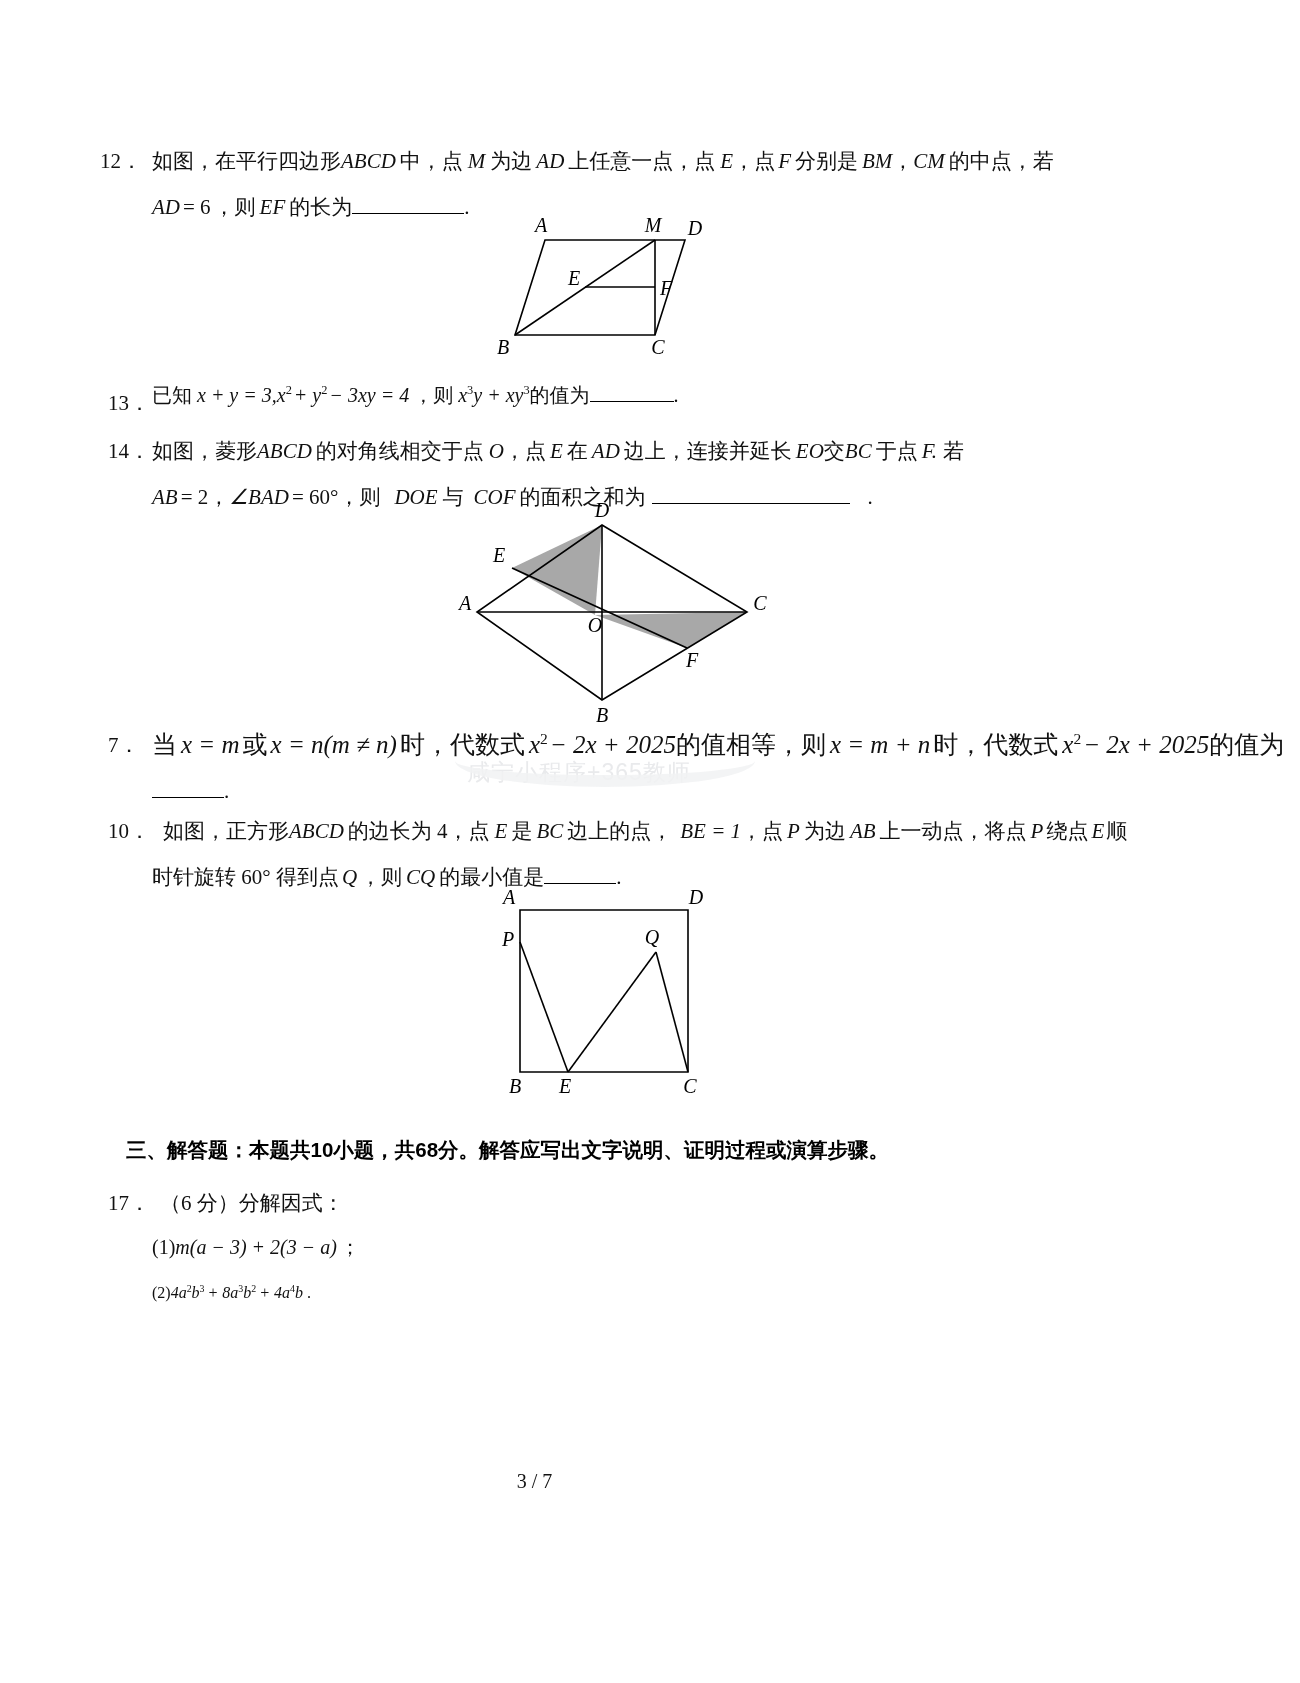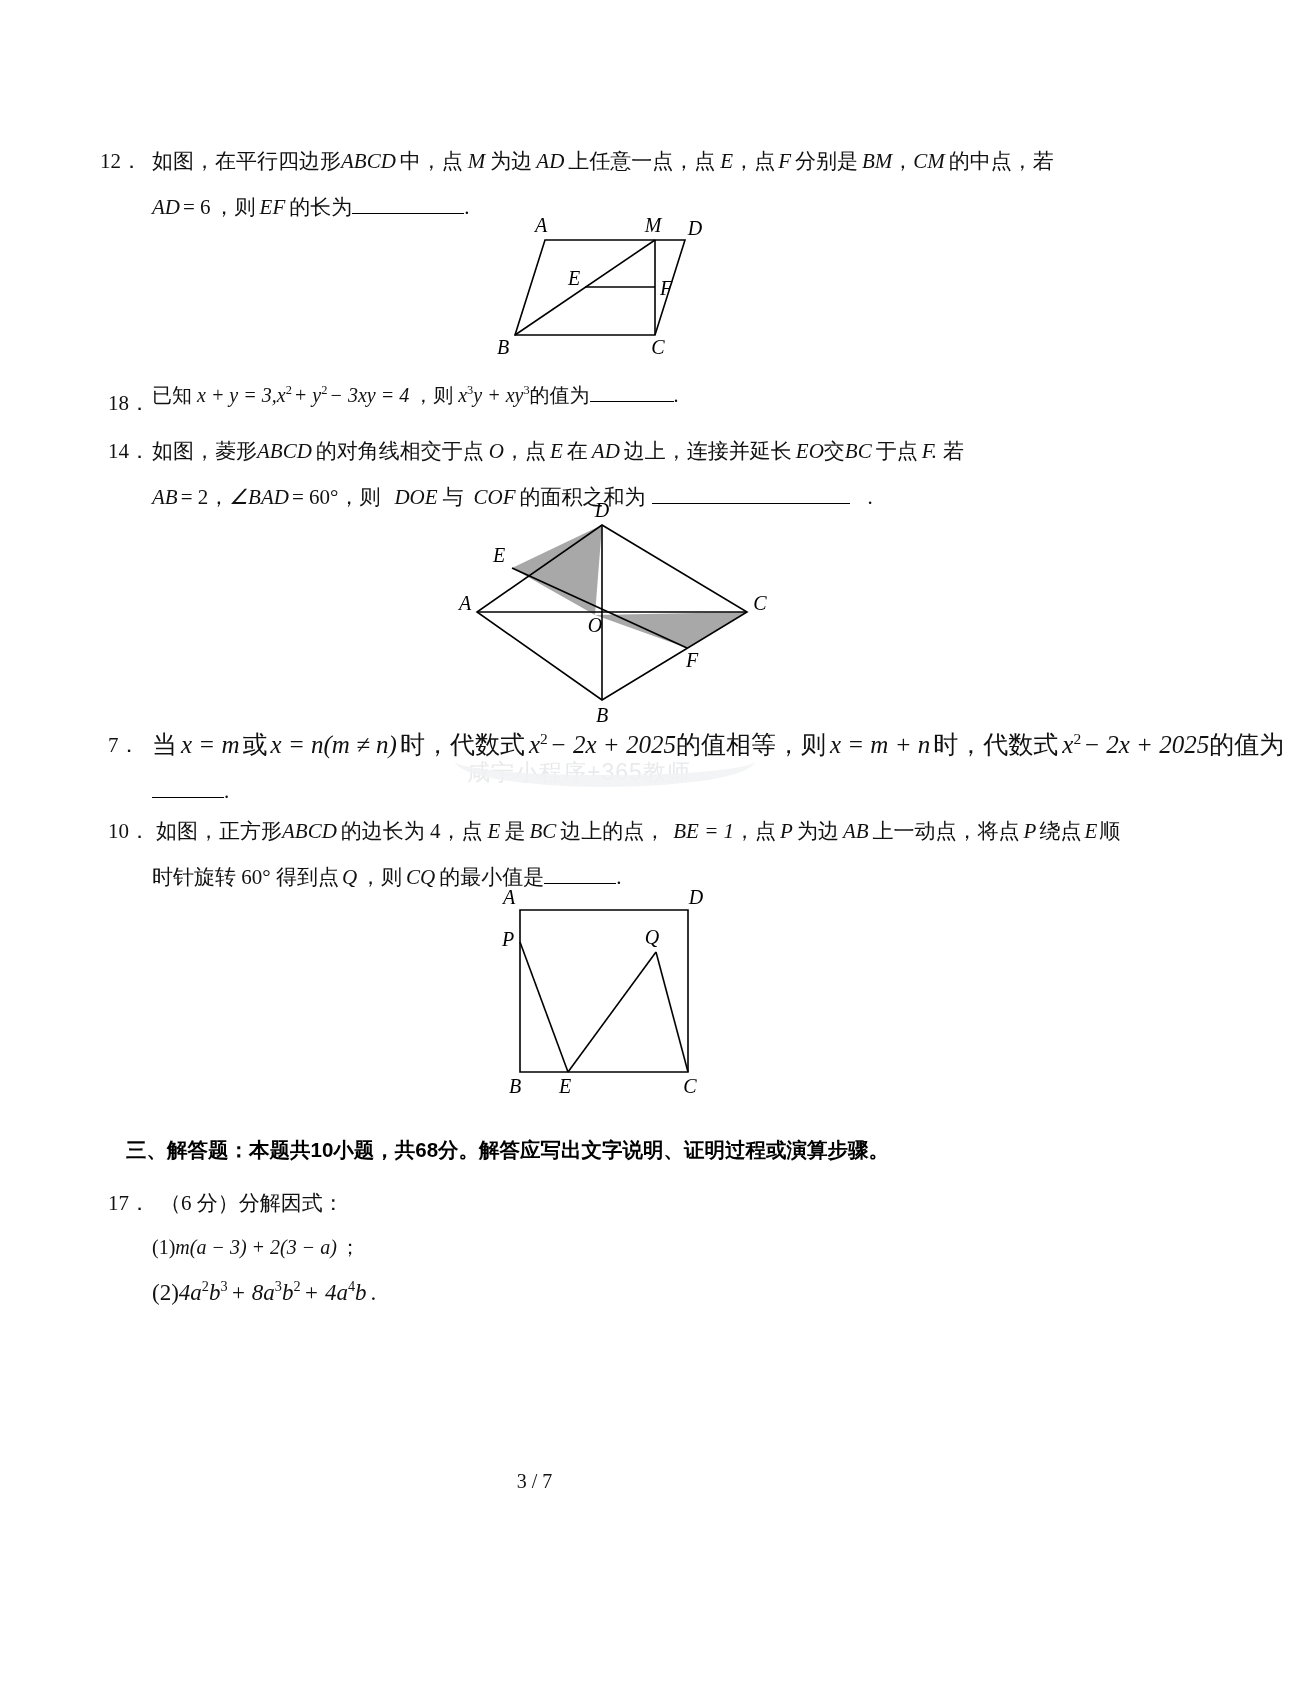--- a/index.html
+++ b/index.html
@@ -128,21 +128,21 @@
       <text class="lbl" x="86" y="17" text-anchor="middle">A</text>
       <text class="lbl" x="198" y="17" text-anchor="middle">M</text>
       <text class="lbl" x="240" y="20" text-anchor="middle">D</text>
       <text class="lbl" x="119" y="70" text-anchor="middle">E</text>
       <text class="lbl" x="211" y="80" text-anchor="middle">F</text>
       <text class="lbl" x="48" y="139" text-anchor="middle">B</text>
       <text class="lbl" x="203" y="139" text-anchor="middle">C</text>
     </svg>
   </div>
 
-  <div class="qnum" style="left:108px; top:380px;">18．</div>
+  <div class="qnum" style="left:108px; top:380px;">13．</div>
   <div class="q" style="left:152px; top:372px; font-size:20px;">
     <span class="han">已知</span><span class="sp" style="width:5px"></span><span class="mi">x + y = 3,</span><span class="mi">x</span><sup class="exn">2</sup><span class="sp" style="width:2px"></span><span class="mi">+ y</span><sup class="exn">2</sup><span class="sp" style="width:2px"></span><span class="mi">− 3xy = 4</span><span class="sp" style="width:4px"></span><span class="han">，则</span><span class="sp" style="width:5px"></span><span class="mi">x</span><sup class="exn">3</sup><span class="mi">y + xy</span><sup class="exn">3</sup><span class="han">的值为</span><span class="blank" style="width:84px; height:19px;"></span><span class="mn">.</span>
   </div>
 
   <div class="qnum" style="left:108px; top:428px;">14．</div>
   <div class="q" style="left:152px; top:428px;">
     <span class="han">如图，菱形</span><span class="mi">ABCD</span><span class="sp" style="width:4px"></span><span class="han">的对角线相交于点</span><span class="sp" style="width:5px"></span><span class="mi">O</span><span class="han">，点</span><span class="sp" style="width:4px"></span><span class="mi">E</span><span class="sp" style="width:4px"></span><span class="han">在</span><span class="sp" style="width:4px"></span><span class="mi">AD</span><span class="sp" style="width:4px"></span><span class="han">边上，连接并延长</span><span class="sp" style="width:4px"></span><span class="mi">EO</span><span class="han">交</span><span class="mi">BC</span><span class="sp" style="width:4px"></span><span class="han">于点</span><span class="sp" style="width:4px"></span><span class="mi">F.</span><span class="sp" style="width:6px"></span><span class="han">若</span>
   </div>
   <div class="q" style="left:152px; top:474px;">
     <span class="mi">AB</span><span class="sp" style="width:3px"></span><span class="mn">= 2</span><span class="han">，</span><span class="mi">∠BAD</span><span class="sp" style="width:3px"></span><span class="mn">= 60°</span><span class="han">，则</span><span class="sp" style="width:14px"></span><span class="mi">DOE</span><span class="sp" style="width:5px"></span><span class="han">与</span><span class="sp" style="width:10px"></span><span class="mi">COF</span><span class="sp" style="width:4px"></span><span class="han">的面积之和为</span><span class="sp" style="width:6px"></span><span class="blank" style="width:198px; height:19px;"></span><span class="sp" style="width:18px"></span><span class="mn">.</span>
@@ -173,21 +173,21 @@
 
   <div class="qnum" style="left:108px; top:722px;">7．</div>
   <div class="q" style="left:152px; top:722px; font-size:25px;">
     <span class="han">当</span><span class="sp" style="width:4px"></span><span class="mi">x = m</span><span class="sp" style="width:3px"></span><span class="han">或</span><span class="sp" style="width:3px"></span><span class="mi">x = n(m ≠ n)</span><span class="sp" style="width:3px"></span><span class="han">时，代数式</span><span class="sp" style="width:4px"></span><span class="mi">x</span><sup class="exn">2</sup><span class="sp" style="width:2px"></span><span class="mi">− 2x + 2025</span><span class="han">的值相等，则</span><span class="sp" style="width:4px"></span><span class="mi">x = m + n</span><span class="sp" style="width:3px"></span><span class="han">时，代数式</span><span class="sp" style="width:4px"></span><span class="mi">x</span><sup class="exn">2</sup><span class="sp" style="width:2px"></span><span class="mi">− 2x + 2025</span><span class="han">的值为</span>
   </div>
   <div class="q" style="left:152px; top:768px;">
     <span class="blank" style="width:72px; height:19px;"></span><span class="mn">.</span>
   </div>
 
   <div class="qnum" style="left:108px; top:808px;">10．</div>
-  <div class="q" style="left:156px; top:808px;">
+  <div class="q" style="left:163px; top:808px;">
     <span class="han">如图，正方形</span><span class="mi">ABCD</span><span class="sp" style="width:4px"></span><span class="han">的边长为 4，点</span><span class="sp" style="width:5px"></span><span class="mi">E</span><span class="sp" style="width:4px"></span><span class="han">是</span><span class="sp" style="width:4px"></span><span class="mi">BC</span><span class="sp" style="width:4px"></span><span class="han">边上的点，</span><span class="sp" style="width:8px"></span><span class="mi">BE = 1</span><span class="han">，点</span><span class="sp" style="width:4px"></span><span class="mi">P</span><span class="sp" style="width:4px"></span><span class="han">为边</span><span class="sp" style="width:4px"></span><span class="mi">AB</span><span class="sp" style="width:4px"></span><span class="han">上一动点，将点</span><span class="sp" style="width:4px"></span><span class="mi">P</span><span class="sp" style="width:3px"></span><span class="han">绕点</span><span class="sp" style="width:3px"></span><span class="mi">E</span><span class="sp" style="width:2px"></span><span class="han">顺</span>
   </div>
   <div class="q" style="left:152px; top:854px;">
     <span class="han">时针旋转 60° 得到点</span><span class="sp" style="width:3px"></span><span class="mi">Q</span><span class="sp" style="width:3px"></span><span class="han">，则</span><span class="sp" style="width:4px"></span><span class="mi">CQ</span><span class="sp" style="width:4px"></span><span class="han">的最小值是</span><span class="blank" style="width:72px; height:19px;"></span><span class="mn">.</span>
   </div>
 
   <div class="fig" style="left:460px; top:890px;">
     <svg width="320" height="210" viewBox="0 0 320 210">
 
       <polygon points="60,20 228,20 228,182 60,182" fill="none" stroke="#000" stroke-width="1.6"></polygon>
@@ -207,19 +207,19 @@
 
   <div class="sechead" style="left:108px; top:1136px;margin-left:18px;">三、解答题：本题共10小题，共68分。解答应写出文字说明、证明过程或演算步骤。</div>
 
   <div class="qnum" style="left:108px; top:1180px;">17．</div>
   <div class="q han" style="left:160px; top:1180px;">（6 分）分解因式：</div>
 
   <div class="q" style="left:152px; top:1224px; font-size:20px;">
     <span class="mn">(1)</span><span class="mi">m(a − 3) + 2(3 − a)</span><span class="sp" style="width:3px"></span><span class="han">；</span>
   </div>
 
-  <div class="q" style="left:152px; top:1270px; font-size:23px;">
+  <div class="q" style="left:152px; top:1270px; font-size:16px;">
     <span class="mn">(2)</span><span class="mi">4a</span><sup class="exn">2</sup><span class="mi">b</span><sup class="exn">3</sup><span class="sp" style="width:3px"></span><span class="mi">+ 8a</span><sup class="exn">3</sup><span class="mi">b</span><sup class="exn">2</sup><span class="sp" style="width:3px"></span><span class="mi">+ 4a</span><sup class="exn">4</sup><span class="mi">b</span><span class="sp" style="width:4px"></span><span class="mn">.</span>
   </div>
 
   <div class="footer" style="left:0px; top:1470px;">3 / 7</div>
 
 </div>
 
 </body></html>

